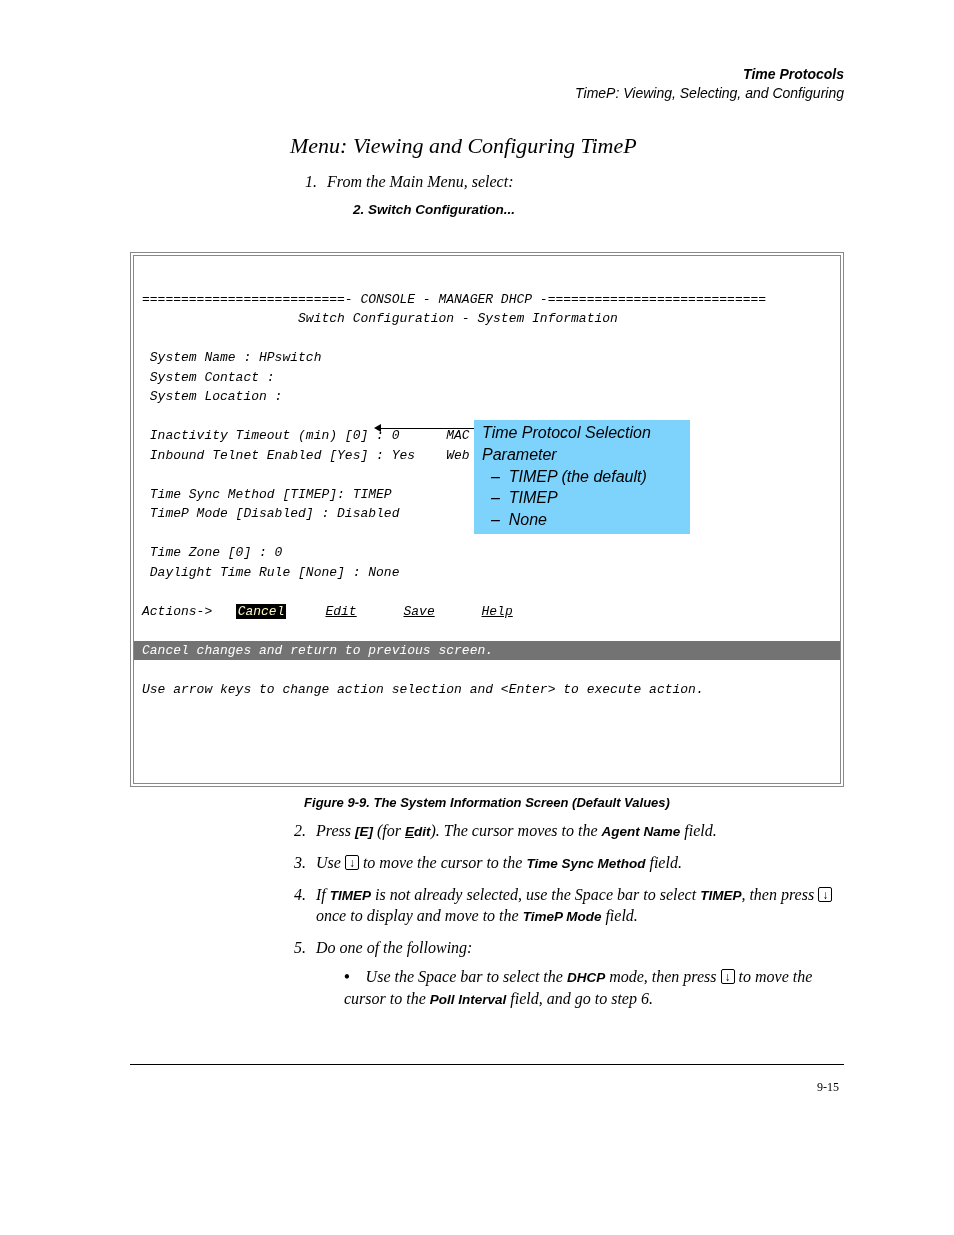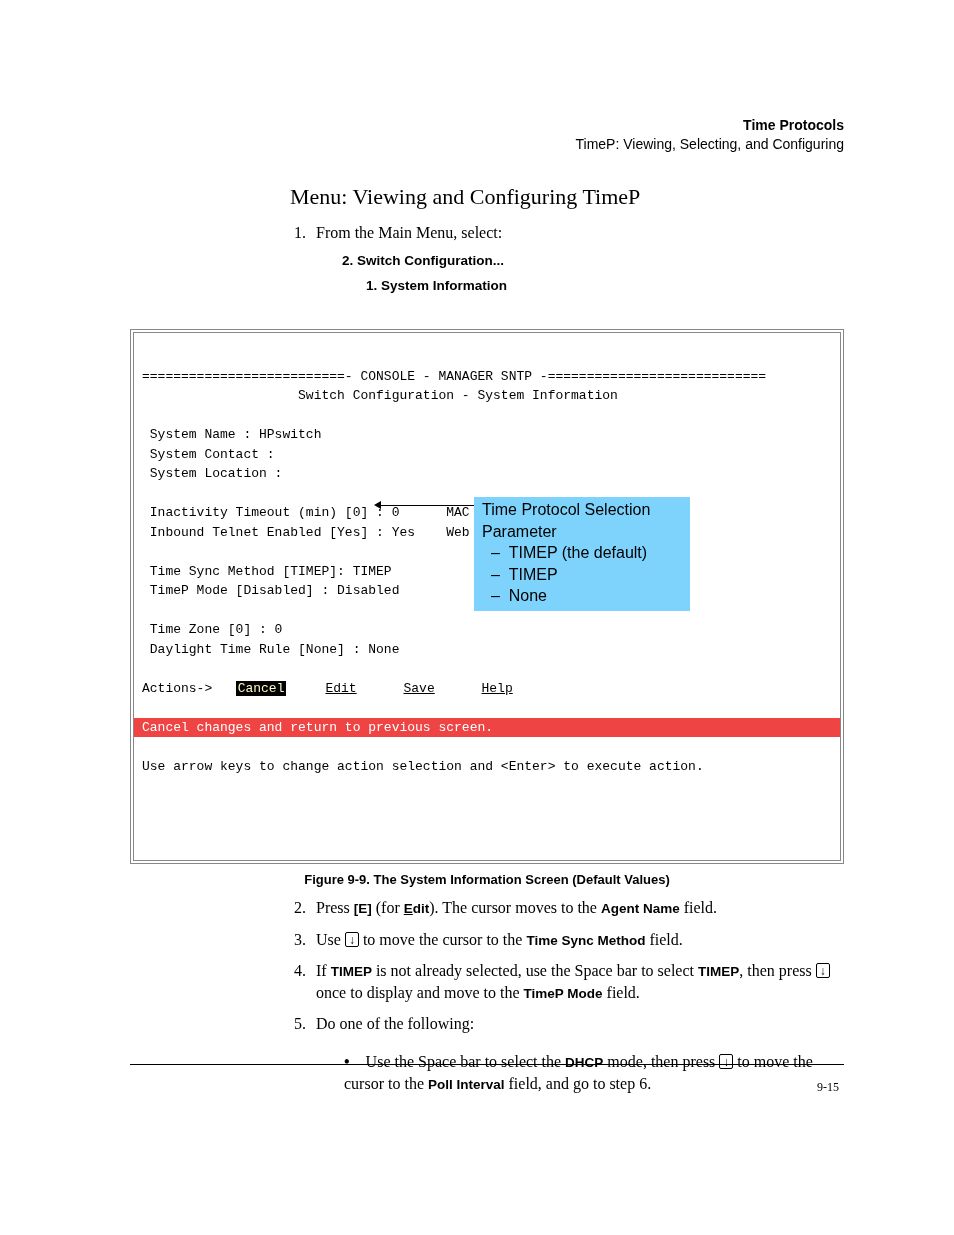--- a/index.html
+++ b/index.html
@@ -8,22 +8,23 @@
     padding: 0;
     background: #fff;
     font-family: "Times New Roman", Times, serif;
     font-size: 15px;
     color: #000;
     width: 954px;
     height: 1235px;
     position: relative;
   }
   .page {
-    padding: 116px 110px 0 130px;
+    padding: 65px 110px 0 130px;
     box-sizing: border-box;
+    font-style: italic;
   }
   .header {
     text-align: right;
     font-family: Arial, Helvetica, sans-serif;
     font-size: 14px;
     line-height: 1.35;
   }
   .header .h1 { font-weight: bold; }
   .content {
     margin-left: 160px;
@@ -33,21 +34,21 @@
     font-size: 22px;
     font-family: "Times New Roman", Times, serif;
     margin-bottom: 14px;
   }
   .p {
     font-size: 16px;
     margin: 6px 0 10px 0;
   }
   .ol1 {
     font-size: 16px;
-    margin: 0;
+    margin: 11px;
     padding-left: 20px;
   }
   .ol1 li { padding-left: 6px; margin-bottom: 6px; }
   .menupath {
     font-family: Arial, Helvetica, sans-serif;
     font-weight: bold;
     font-size: 13.5px;
     margin-top: 6px;
     margin-left: 26px;
     line-height: 1.9;
@@ -66,21 +67,21 @@
     line-height: 1.5;
     position: relative;
     background: #fff;
     white-space: pre;
   }
   .t-row { white-space: pre; }
   .actions-row .cancel {
     background:#000; color:#fef9c3; padding:0 2px;
   }
   .status-line {
-    background:#ef4444; color:#fff; display:block; padding:0 2px;
+    background:#737373; color:#fff; display:block; padding:0 2px;
     margin-left:-8px; margin-right:-8px; padding-left:8px;
   }
   .callout {
     position:absolute;
     left: 340px;
     top: 164px;
     background:#7dd3fc;
     font-family: Arial, Helvetica, sans-serif;
     font-size: 16px;
     line-height:1.35;
@@ -111,21 +112,21 @@
   .ol2 {
     margin-left: 160px;
     font-size:16px;
     margin-top: 10px;
     padding-left: 20px;
   }
   .ol2 > li { padding-left:6px; margin-bottom:10px; line-height:1.35; }
   .ul3 {
     list-style: none;
     padding-left: 28px;
-    margin-top: 16px;
+    margin-top: 8px;
   }
   .ul3 li::before { content:"•"; font-weight:bold; margin-right:12px; }
   .sans-b { font-family: Arial, Helvetica, sans-serif; font-weight:bold; font-size:13.5px; }
   .keycap {
     display:inline-block;
     border:1px solid #000;
     border-radius:2px;
     font-size:12px;
     line-height:1;
     padding:1px 3px 0 3px;
@@ -157,29 +158,28 @@
     <span>TimeP: Viewing, Selecting, and Configuring</span>
   </div>
 
   <div class="content">
     <div class="h-title">Menu: Viewing and Configuring TimeP</div>
     <ol class="ol1">
       <li>
         <span>From the Main Menu, select:</span>
         <div class="menupath">
           <span>2. Switch Configuration...</span>
-          <span class="sub">1. System Information</span>
         </div>
       </li>
     </ol>
   </div>
 
   <div class="figure-wrap">
     <div class="term-box">
-<span class="t-row">==========================- CONSOLE - MANAGER SNTP -============================</span>
+<span class="t-row">==========================- CONSOLE - MANAGER DHCP -============================</span>
 <span class="t-row">                    Switch Configuration - System Information</span>
 
 <span class="t-row"> System Name : HPswitch</span>
 <span class="t-row"> System Contact :</span>
 <span class="t-row"> System Location :</span>
 
 <span class="t-row"> Inactivity Timeout (min) [0] : 0      MAC Age Time(sec) [300] : 300</span>
 <span class="t-row"> Inbound Telnet Enabled [Yes] : Yes    Web Agent Enabled [Yes] : Yes</span>
 
 <span class="t-row"> Time Sync Method [TIMEP]: TIMEP</span>

